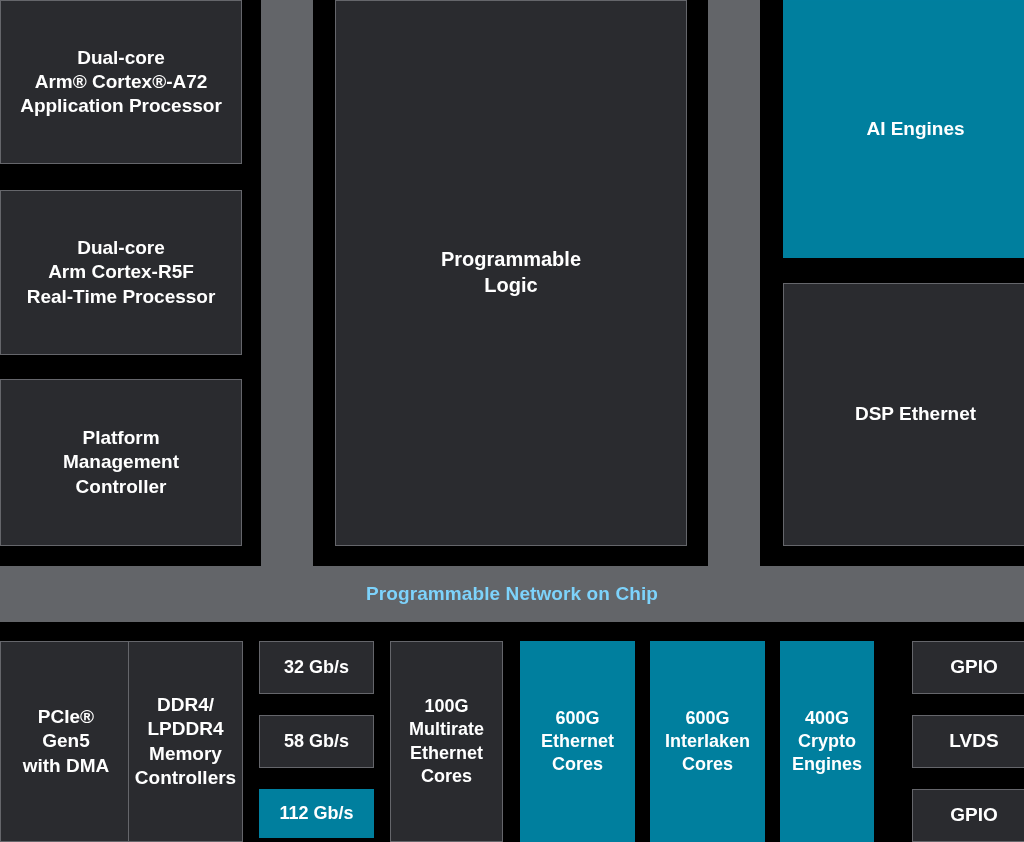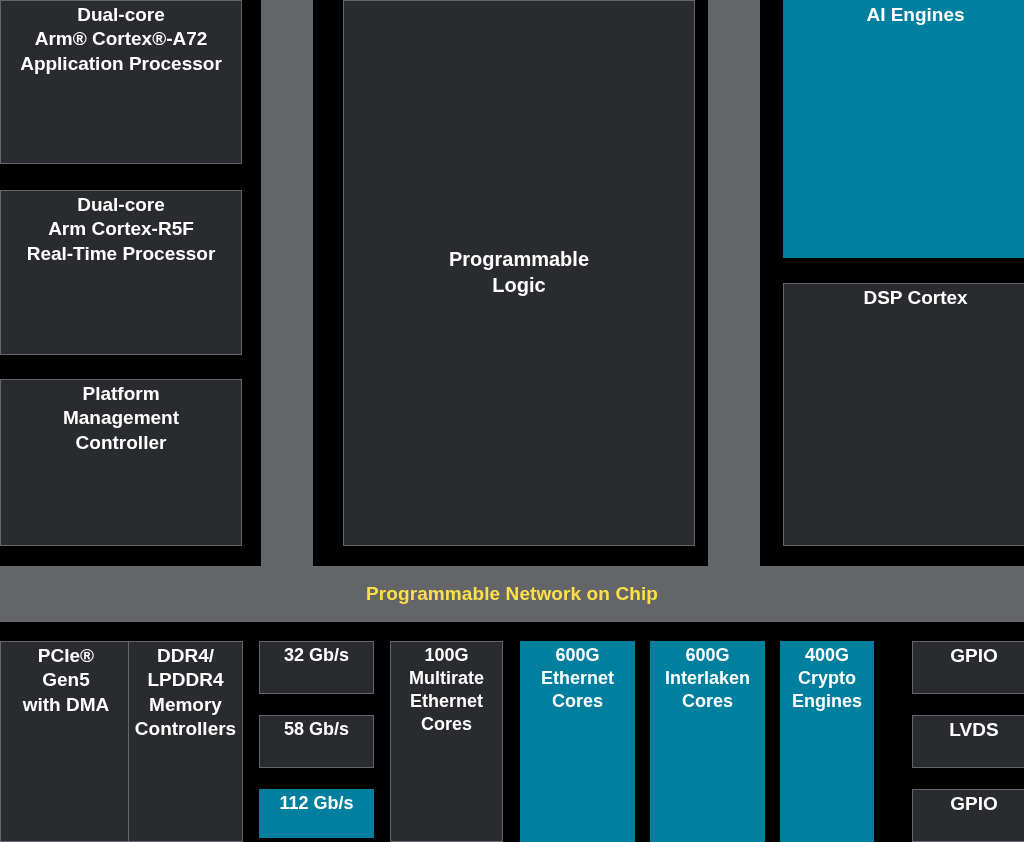--- a/index.html
+++ b/index.html
@@ -23,33 +23,34 @@
     background: #636569;
   }
   .noc-bar {
     position: absolute;
     background: #636569;
     display: flex;
     align-items: center;
     justify-content: center;
   }
   .noc-label {
-    color: #fde047;
+    color: #7dd3fc;
     font-size: 19px;
     font-weight: bold;
     letter-spacing: 0.1px;
     text-align: right;
     white-space: nowrap;
   }
 
   
   .block {
     position: absolute;
     box-sizing: border-box;
     display: flex;
+    align-items: center;
     justify-content: center;
     text-align: center;
     border: 1px solid rgba(150,152,156,0.55);
     padding: 2px 4px;
   }
   .block.dark {
     background: #2a2b2f;
   }
   .block.teal {
     background: #007f9e;
@@ -63,21 +64,20 @@
   }
 
   
   .fs-20 .label { font-size: 20px; }
   .fs-19 .label { font-size: 19px; }
   .fs-18 .label { font-size: 18px; }
 
   
   .block.pl {
     align-items: center;
-    margin-left: 8px;
   }
 </style>
 </head>
 <body>
 
 <div id="canvas">
 
   <div class="grey-col" style="left:261px; top:0px; width:52px; height:566px;"></div>
   <div class="grey-col" style="left:708px; top:0px; width:52px; height:566px;"></div>
 
@@ -102,21 +102,21 @@
   <div class="block dark pl fs-20" style="left:335px; top:0px; width:352px; height:546px;">
     <span class="label">Programmable
 Logic</span>
   </div>
 
   <div class="block teal fs-19" style="left:783px; top:0px; width:265px; height:258px;">
     <span class="label">AI Engines</span>
   </div>
 
   <div class="block dark fs-19" style="left:783px; top:283px; width:265px; height:263px;">
-    <span class="label">DSP Cortex</span>
+    <span class="label">DSP Ethernet</span>
   </div>
 
   <div class="noc-bar" style="left:0px; top:566px; width:1024px; height:56px;">
     <span class="noc-label">Programmable Network on Chip</span>
   </div>
 
   <div class="block dark fs-19" style="left:0px; top:641px; width:132px; height:201px;">
     <span class="label">PCIe®
 Gen5
 with DMA</span>

